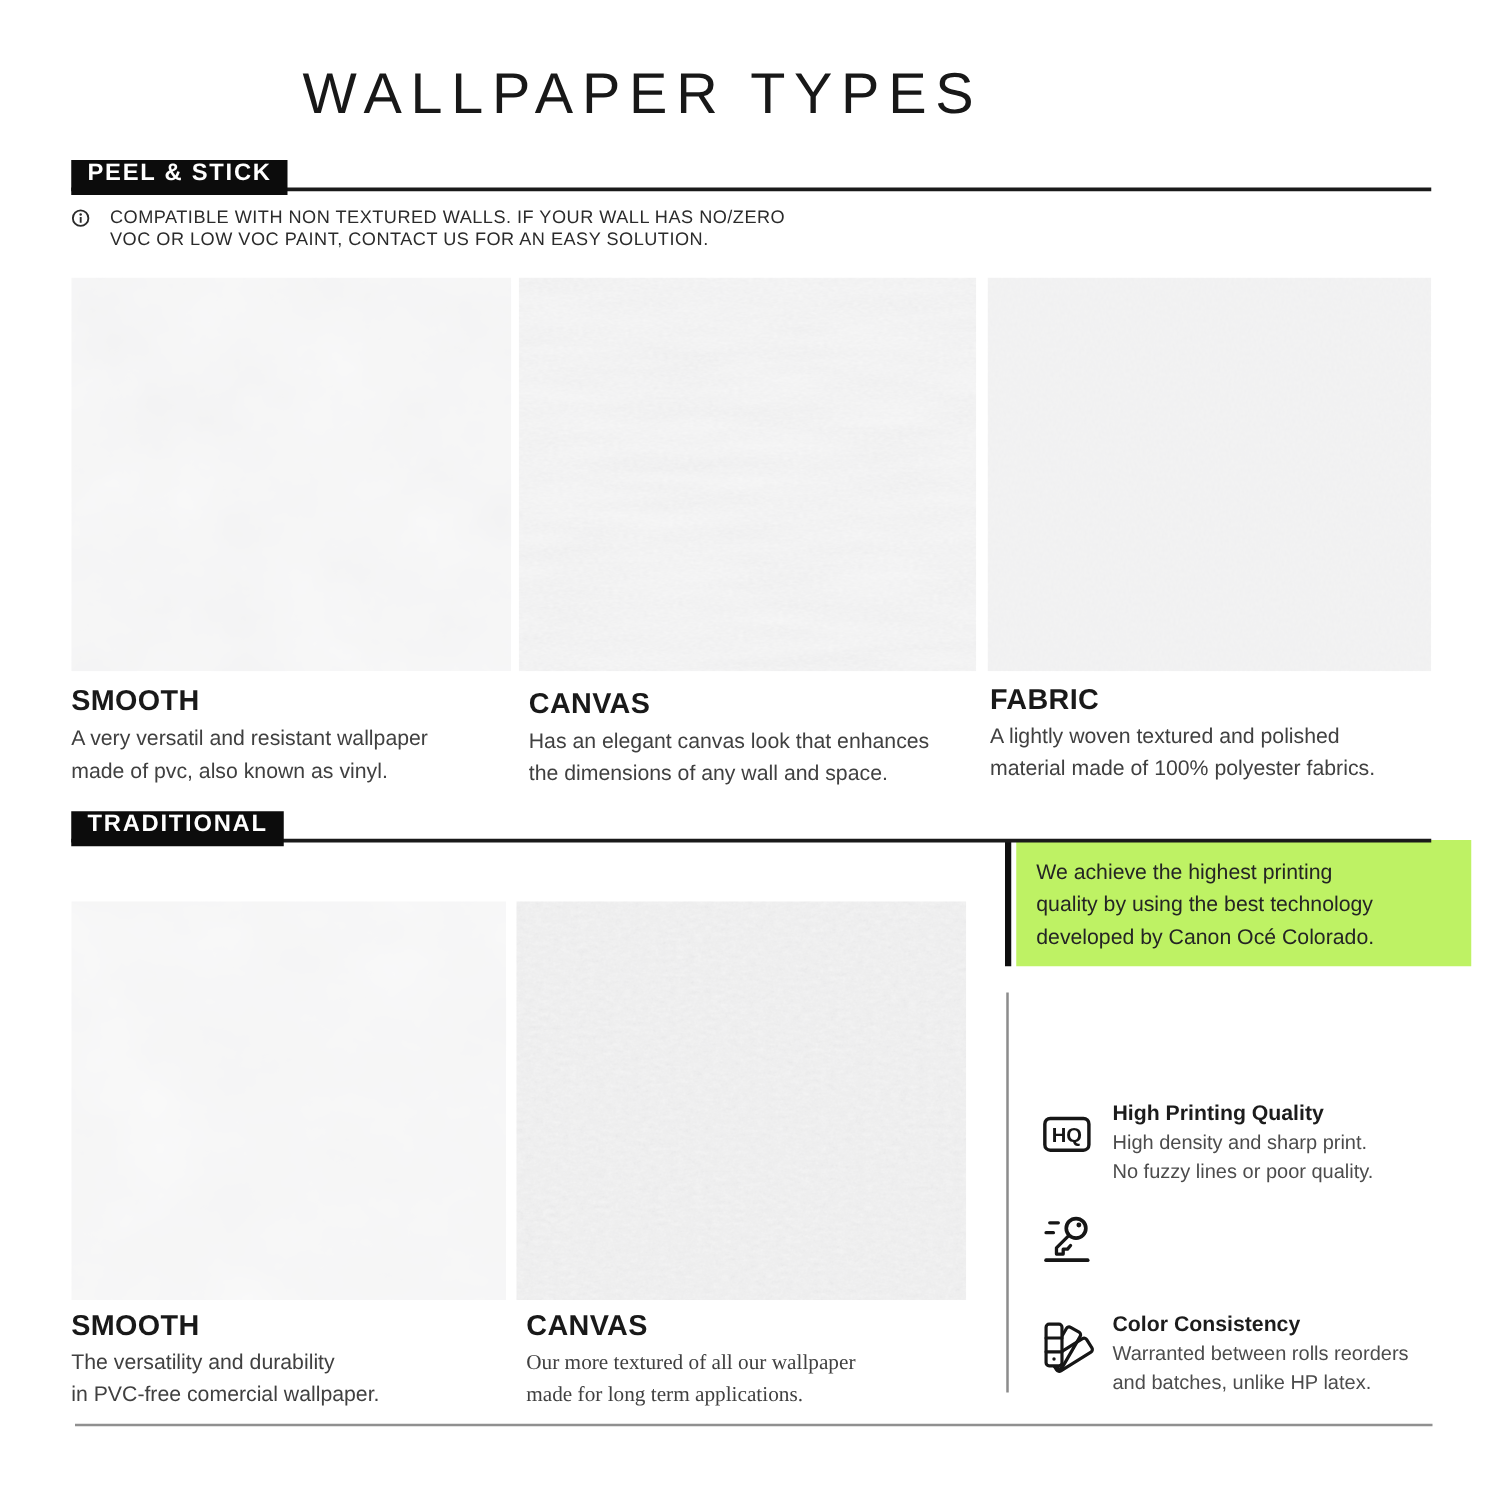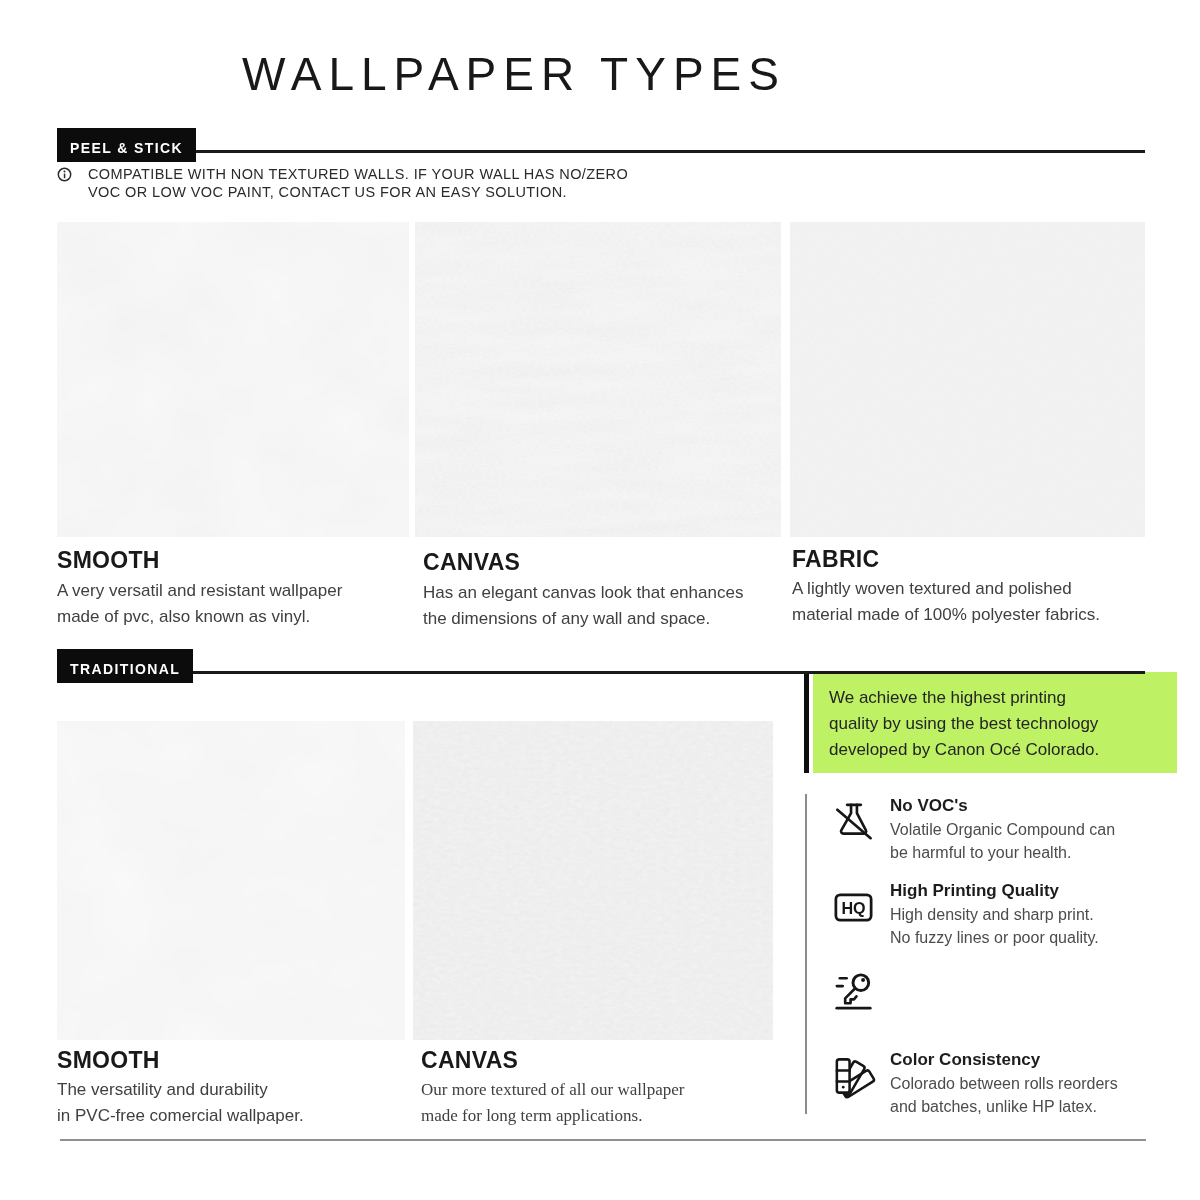--- a/index.html
+++ b/index.html
@@ -9,22 +9,22 @@
   }
   .abs{position:absolute;}
 
   .page-title{
     left:16px;top:47px;width:996px;text-align:center;
     font-size:46px;font-weight:500;letter-spacing:7px;color:#181818;
   }
 
   .section-badge{
     background:#0c0c0c;color:#ffffff;display:inline-block;
-    font-size:14px;font-weight:700;letter-spacing:1.4px;
-    padding:12px 13px 6px 13px;z-index:2;
+    font-size:19px;font-weight:700;letter-spacing:1.4px;
+    padding:0 13px 6px 13px;z-index:2;
   }
   .section-rule{height:3px;background:#1a1a1a;z-index:1;}
   .badge-peel{left:57px;top:128px;}
   .rule-peel{left:57px;top:150px;width:1088px;}
   .badge-trad{left:57px;top:649px;}
   .rule-trad{left:57px;top:671px;width:1088px;}
 
   .note{display:flex;align-items:flex-start;gap:16px;}
   .note-peel{left:57px;top:166px;width:660px;}
   .note-trad{left:57px;top:687px;width:760px;}
@@ -177,34 +177,20 @@
 
   <div class="abs quote-bar"></div>
   <div class="abs quote-box">
     <div class="quote-text">We achieve the highest printing
 quality by using the best technology
 developed by Canon Océ Colorado.</div>
   </div>
 
   <div class="abs feature-vline"></div>
 
-  <div class="abs feature feat-1">
-    <span class="feature-icon">
-      <svg width="47" height="52" viewBox="0 0 48 48" fill="none" stroke="#161616" stroke-width="2.7" stroke-linecap="round" stroke-linejoin="round">
-        <path d="M17.5 6.5 H31.5"></path>
-        <path d="M21.5 6.5 v8.5 L11.5 32.5 a2.3 2.3 0 0 0 2.1 3.3 h21 a2.3 2.3 0 0 0 2.1-3.3 L27.5 15 V6.5"></path>
-        <path d="M7.5 11.5 L41.5 40.5"></path>
-      </svg>
-    </span>
-    <div>
-      <div class="feature-title">No VOC's</div>
-      <div class="feature-desc">Volatile Organic Compound can
-be harmful to your health.</div>
-    </div>
-  </div>
 
   <div class="abs feature feat-2">
     <span class="feature-icon">
       <svg width="47" height="52" viewBox="0 0 48 48">
         <rect x="6" y="11.5" width="36" height="26" rx="4.5" fill="none" stroke="#161616" stroke-width="2.8"></rect>
         <text x="24" y="31" text-anchor="middle" font-family="Liberation Sans, sans-serif" font-size="16.5" font-weight="bold" fill="#161616">HQ</text>
       </svg>
     </span>
     <div>
       <div class="feature-title">High Printing Quality</div>
@@ -235,20 +221,20 @@
         <g transform="rotate(30 13.5 41)">
             <rect x="7" y="7" width="13" height="34" rx="2.5"></rect>
           </g>
         <rect x="7" y="7" width="13" height="34" rx="2.5" fill="#ffffff"></rect>
         <path d="M7 18.3 h13 M7 29.6 h13"></path>
         <circle cx="13.5" cy="35.4" r="1.4" fill="#161616" stroke="none"></circle>
       </svg>
     </span>
     <div>
       <div class="feature-title">Color Consistency</div>
-      <div class="feature-desc">Colorado between rolls reorders
+      <div class="feature-desc">Warranted between rolls reorders
 and batches, unlike HP latex.</div>
     </div>
   </div>
 
   <div class="abs bottom-rule"></div>
 
 </div>
 
 </body></html>

